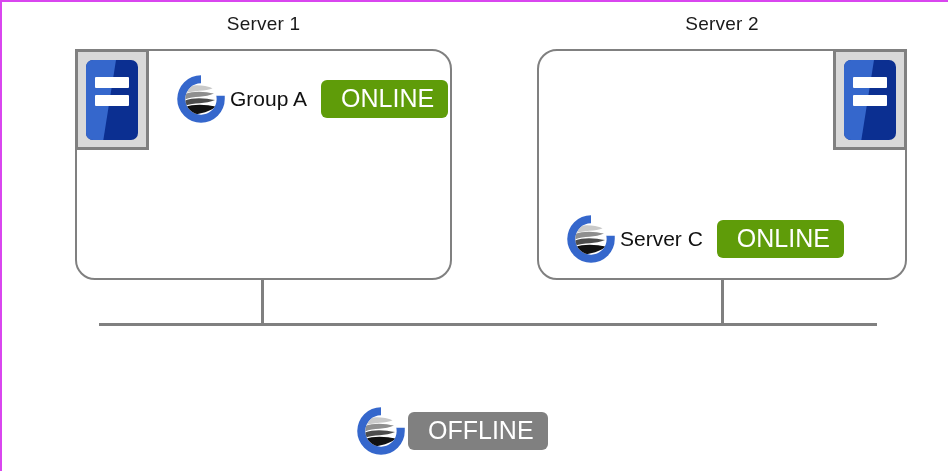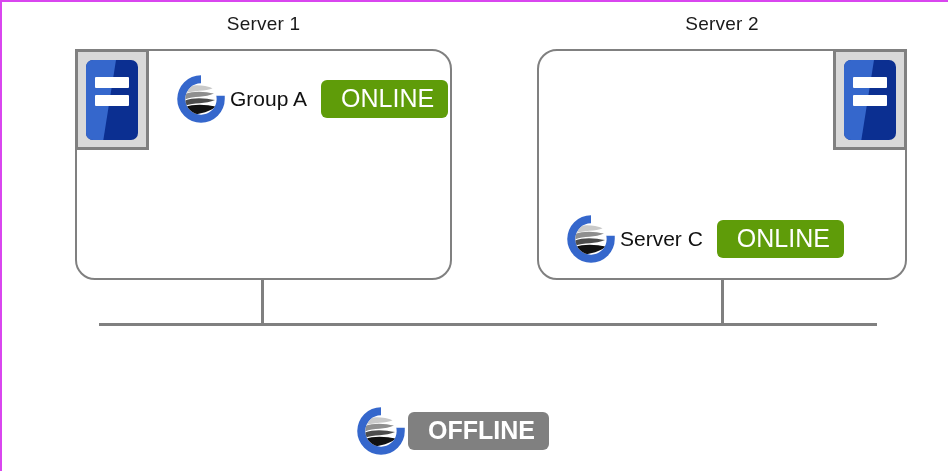--- a/index.html
+++ b/index.html
@@ -97,21 +97,21 @@
   }
   .badge {
     display: inline-block;
     font-size: 25px;
     color: #ffffff;
     padding: 6px 14px 7px 20px;
     border-radius: 6px;
     line-height: 1;
   }
   .badge.online  { background: #5f9c09; }
-  .badge.offline { background: #808080; font-weight: bold; }
+  .badge.offline { background: #808080; }
 
   
   .vline {
     position: absolute;
     width: 3px;
     background: #808080;
   }
   .hline {
     position: absolute;
     height: 3px;

